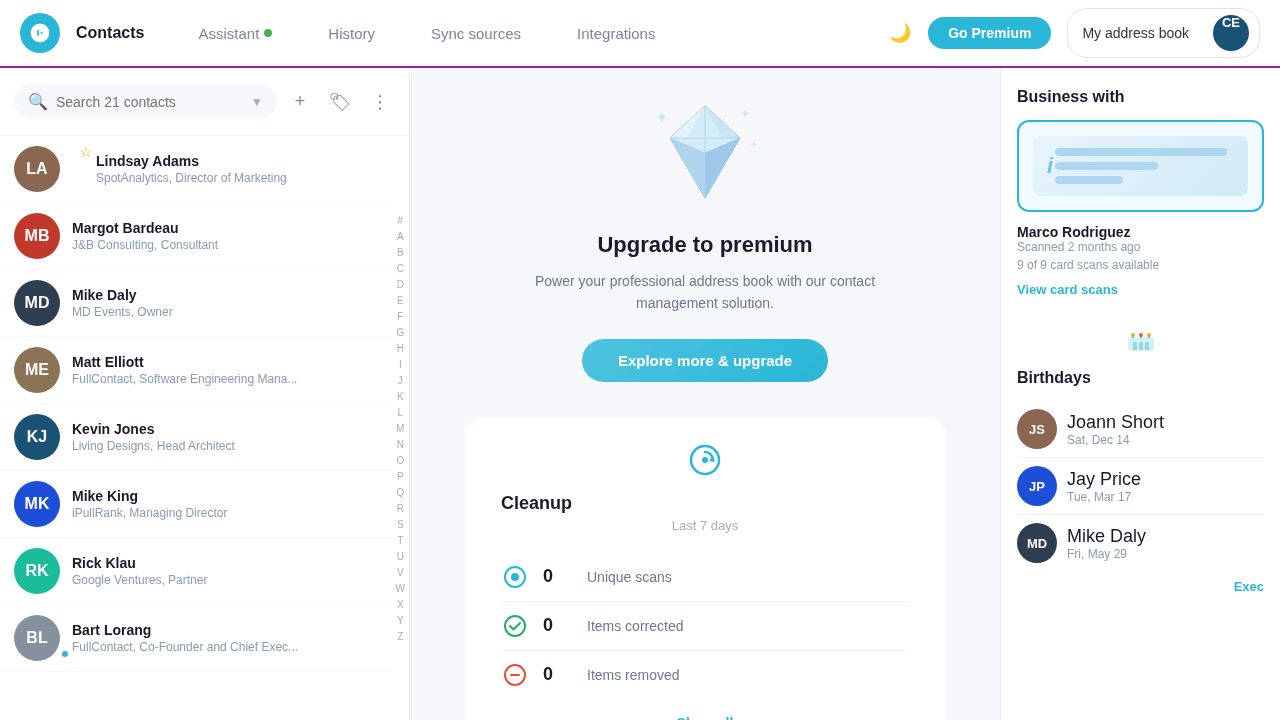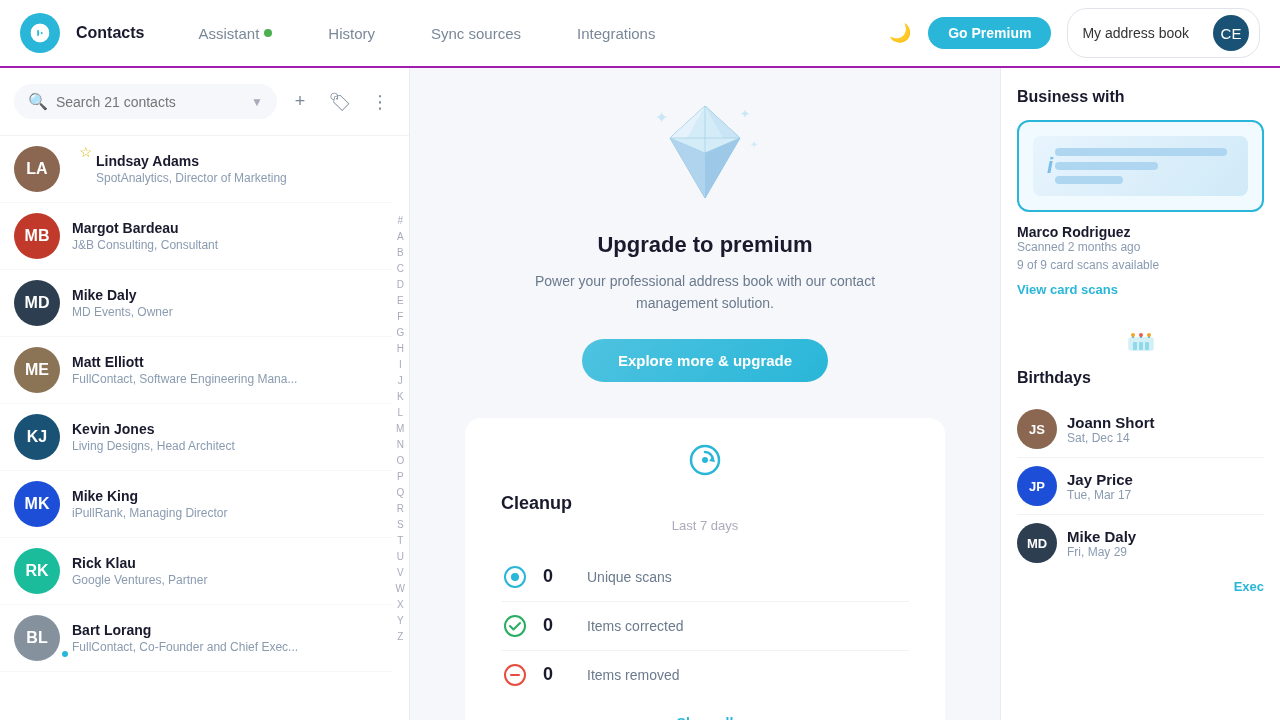--- a/index.html
+++ b/index.html
@@ -10,21 +10,21 @@
     .logo { width: 40px; height: 40px; background: #29b6d8; border-radius: 50%; display: flex; align-items: center; justify-content: center; margin-right: 16px; flex-shrink: 0; }
     .logo svg { width: 22px; height: 22px; fill: #fff; }
     .nav-brand { font-size: 16px; font-weight: 700; color: #1a1a2e; margin-right: 30px; }
     .nav-items { display: flex; align-items: flex-start; gap: 8px; flex: 1; }
     .nav-item { font-size: 15px; color: #7a8899; padding: 0 24px; height: 68px; display: flex; align-items: center; cursor: pointer; position: relative; text-decoration: none; }
     .nav-item .dot { width: 8px; height: 8px; background: #4caf50; border-radius: 50%; margin-left: 5px; }
     .header-right { display: flex; align-items: center; gap: 16px; margin-left: auto; }
     .moon-icon { font-size: 18px; color: #7a8899; cursor: pointer; }
     .premium-btn { background: #29b6d8; color: #fff; border: none; border-radius: 20px; padding: 8px 20px; font-size: 14px; font-weight: 600; cursor: pointer; }
     .address-book-btn { display: flex; align-items: center; gap: 24px; border: 1px solid #e0e4ea; border-radius: 20px; padding: 6px 10px 6px 14px; font-size: 14px; color: #333; cursor: pointer; background: #fff; }
-    .avatar { width: 36px; height: 36px; background: #1a5276; border-radius: 50%; display: flex; align-items: center; justify-content: center; color: #fff; font-size: 15px; font-weight: 400; }
+    .avatar { width: 36px; height: 36px; background: #1a5276; border-radius: 50%; display: flex; align-items: flex-start; justify-content: center; color: #fff; font-size: 13px; font-weight: 700; }
 
     
     .main { display: flex; height: calc(720px - 68px); }
 
     
     .sidebar { width: 410px; background: #fff; border-right: 1px solid #e8ecf0; display: flex; flex-direction: column; overflow: hidden; }
     .search-bar { display: flex; align-items: center; padding: 16px 14px; gap: 8px; border-bottom: 1px solid #f0f2f5; }
     .search-input-wrap { flex: 1; display: flex; align-items: center; background: #f5f7fa; border-radius: 20px; padding: 8px 14px; gap: 8px; }
     .search-icon { color: #aab; font-size: 16px; }
     .search-input { border: none; background: transparent; font-size: 14px; color: #999; outline: none; flex: 1; }
@@ -86,21 +86,21 @@
     .biz-person-sub { font-size: 12px; color: #8a9bb0; margin-bottom: 4px; }
     .biz-card-count { font-size: 12px; color: #8a9bb0; margin-bottom: 8px; }
     .view-link { color: #29b6d8; font-size: 13px; font-weight: 700; cursor: pointer; }
 
     
     .birthday-icon-wrap { display: flex; justify-content: center; margin-bottom: 8px; }
     .birthday-icon { font-size: 28px; color: #29b6d8; }
     .birthday-item { display: flex; align-items: center; gap: 10px; padding: 8px 0; border-bottom: 1px solid #f0f2f5; }
     .birthday-item:last-of-type { border-bottom: none; }
     .birthday-avatar { width: 40px; height: 40px; border-radius: 50%; background: #ccc; flex-shrink: 0; overflow: hidden; }
-    .birthday-name { font-size: 15px; font-weight: 700; color: #1a1a2e; }
+    .birthday-name { font-size: 18px; font-weight: 400; color: #1a1a2e; }
     .birthday-date { font-size: 12px; color: #8a9bb0; }
     .more-link { color: #29b6d8; font-size: 13px; font-weight: 600; cursor: pointer; display: block; text-align: right; margin-top: 8px; }
 
     
     .av-brown { background: #8B6650; }
     .av-red { background: #c0392b; }
     .av-dark { background: #2c3e50; }
     .av-olive { background: #7D6608; }
     .av-blue { background: #1a5276; }
     .av-gray { background: #1d4ed8; }

